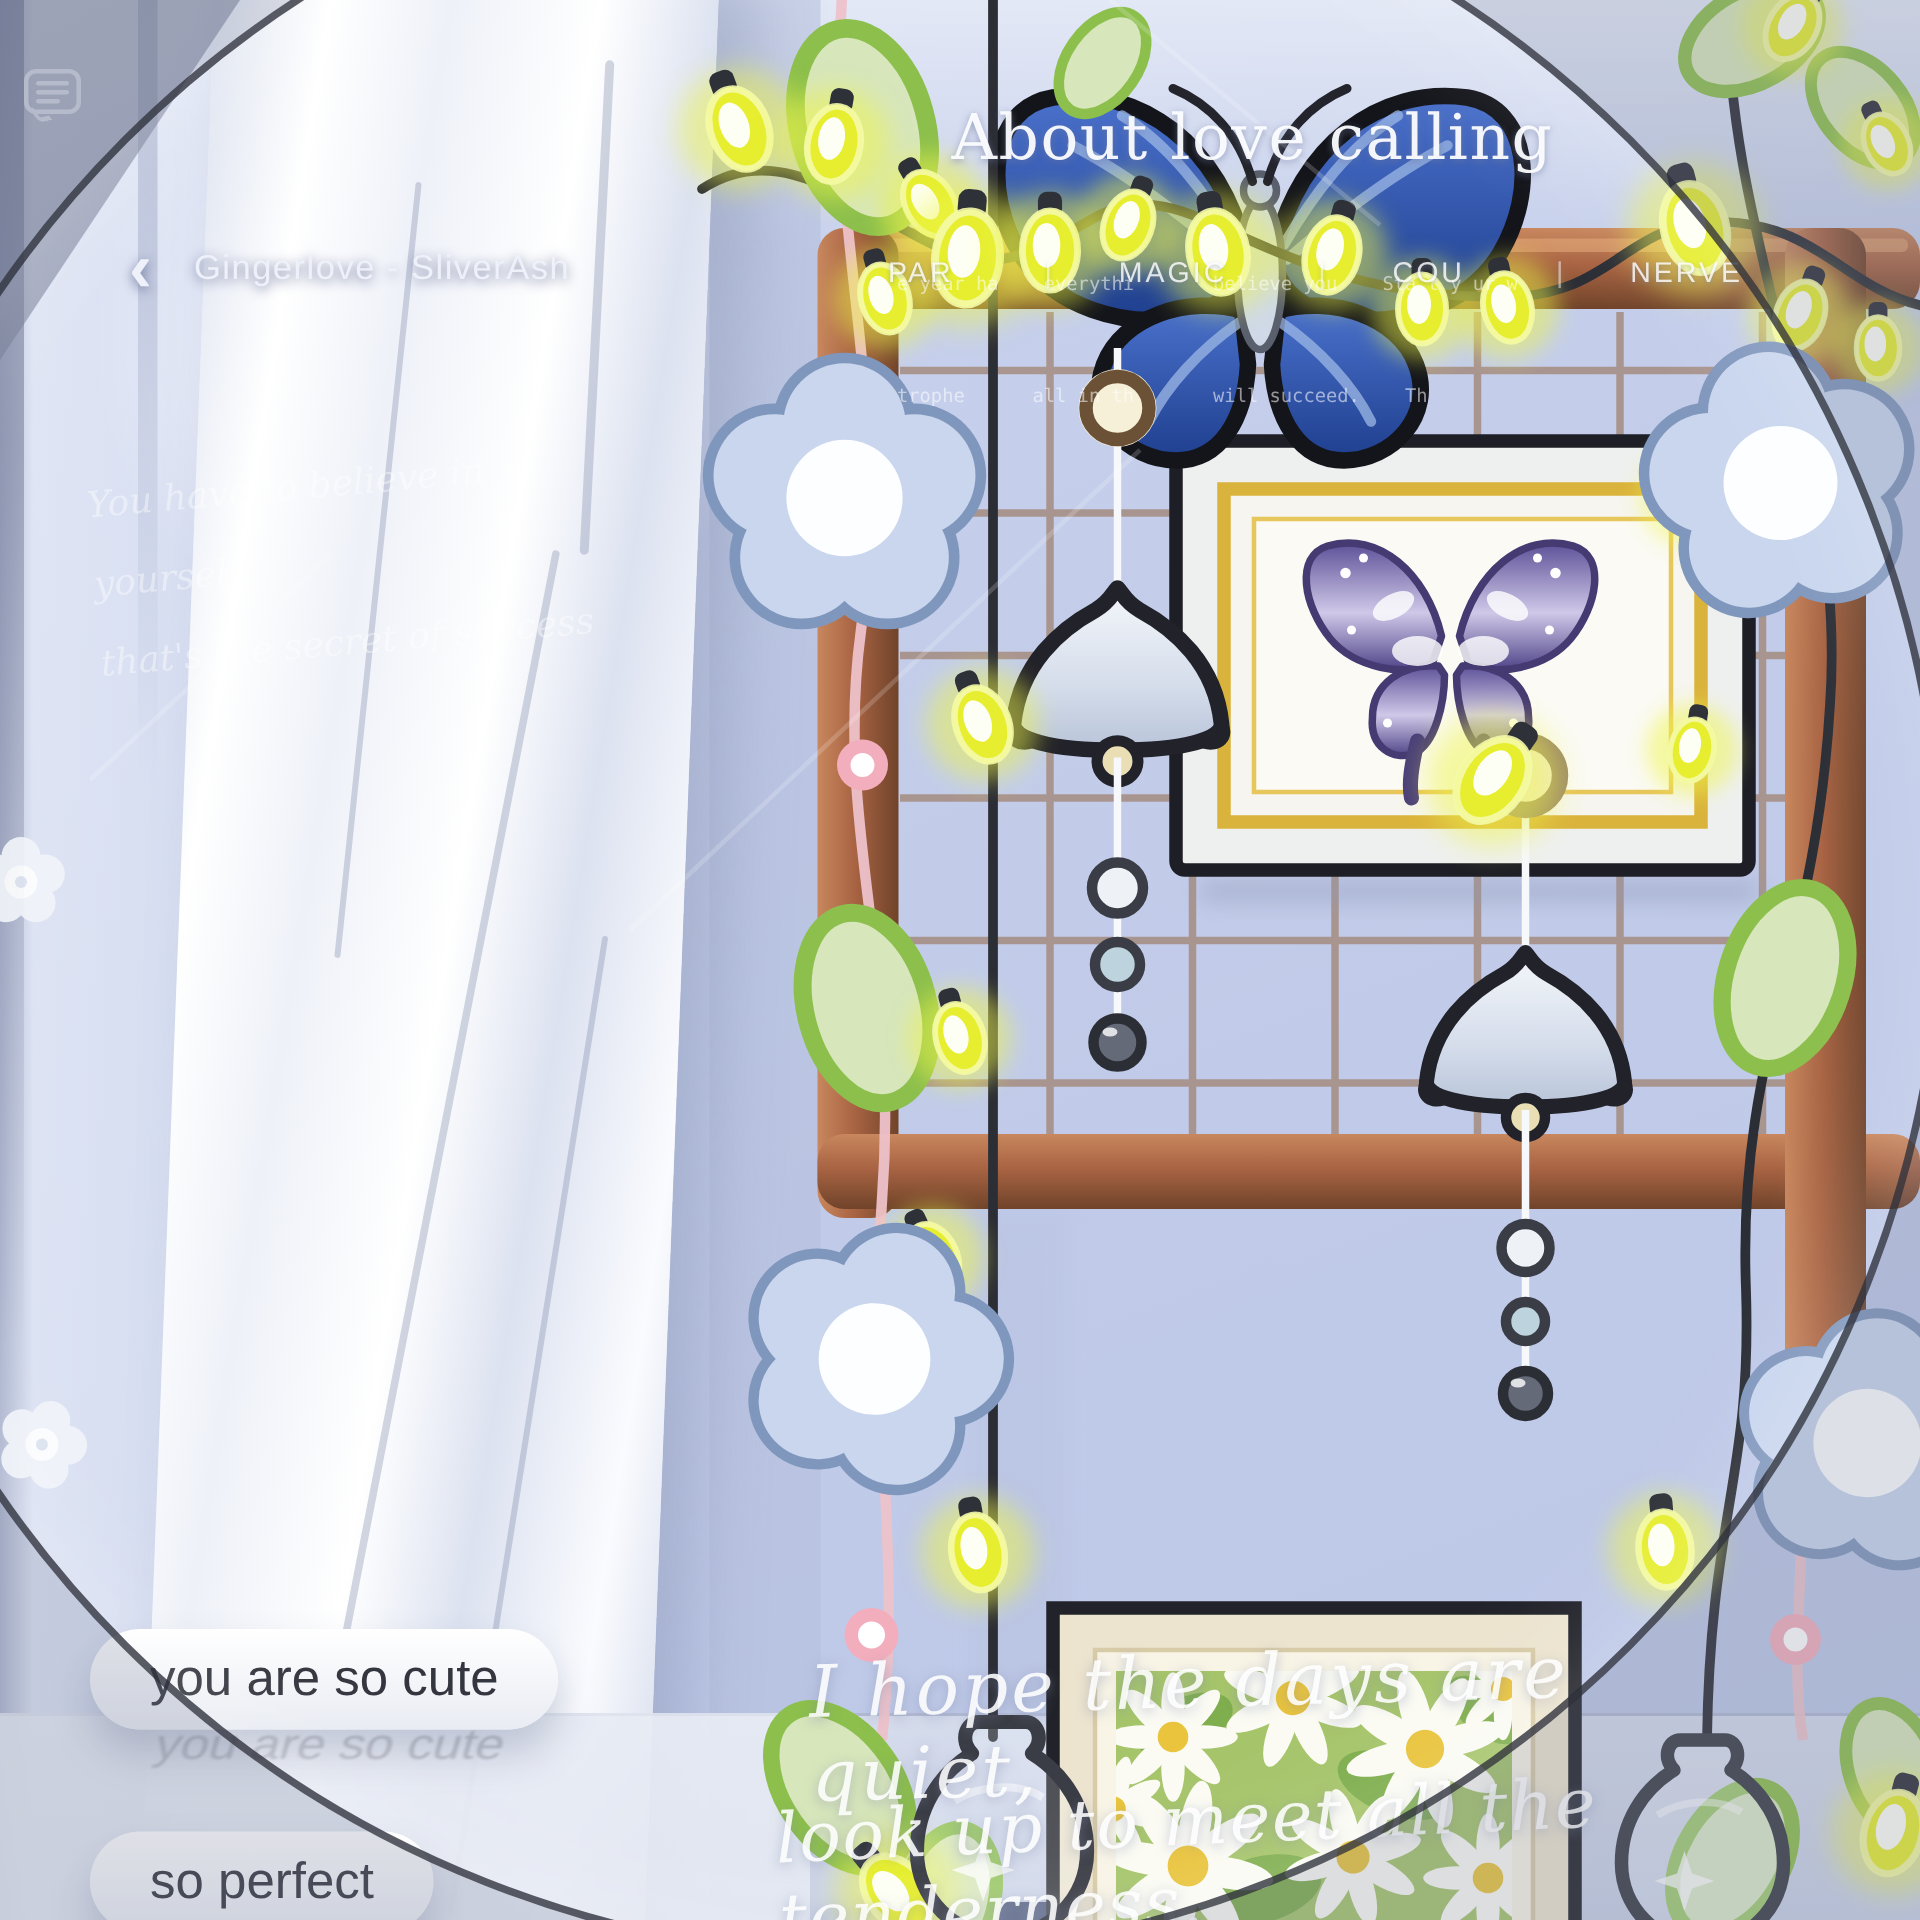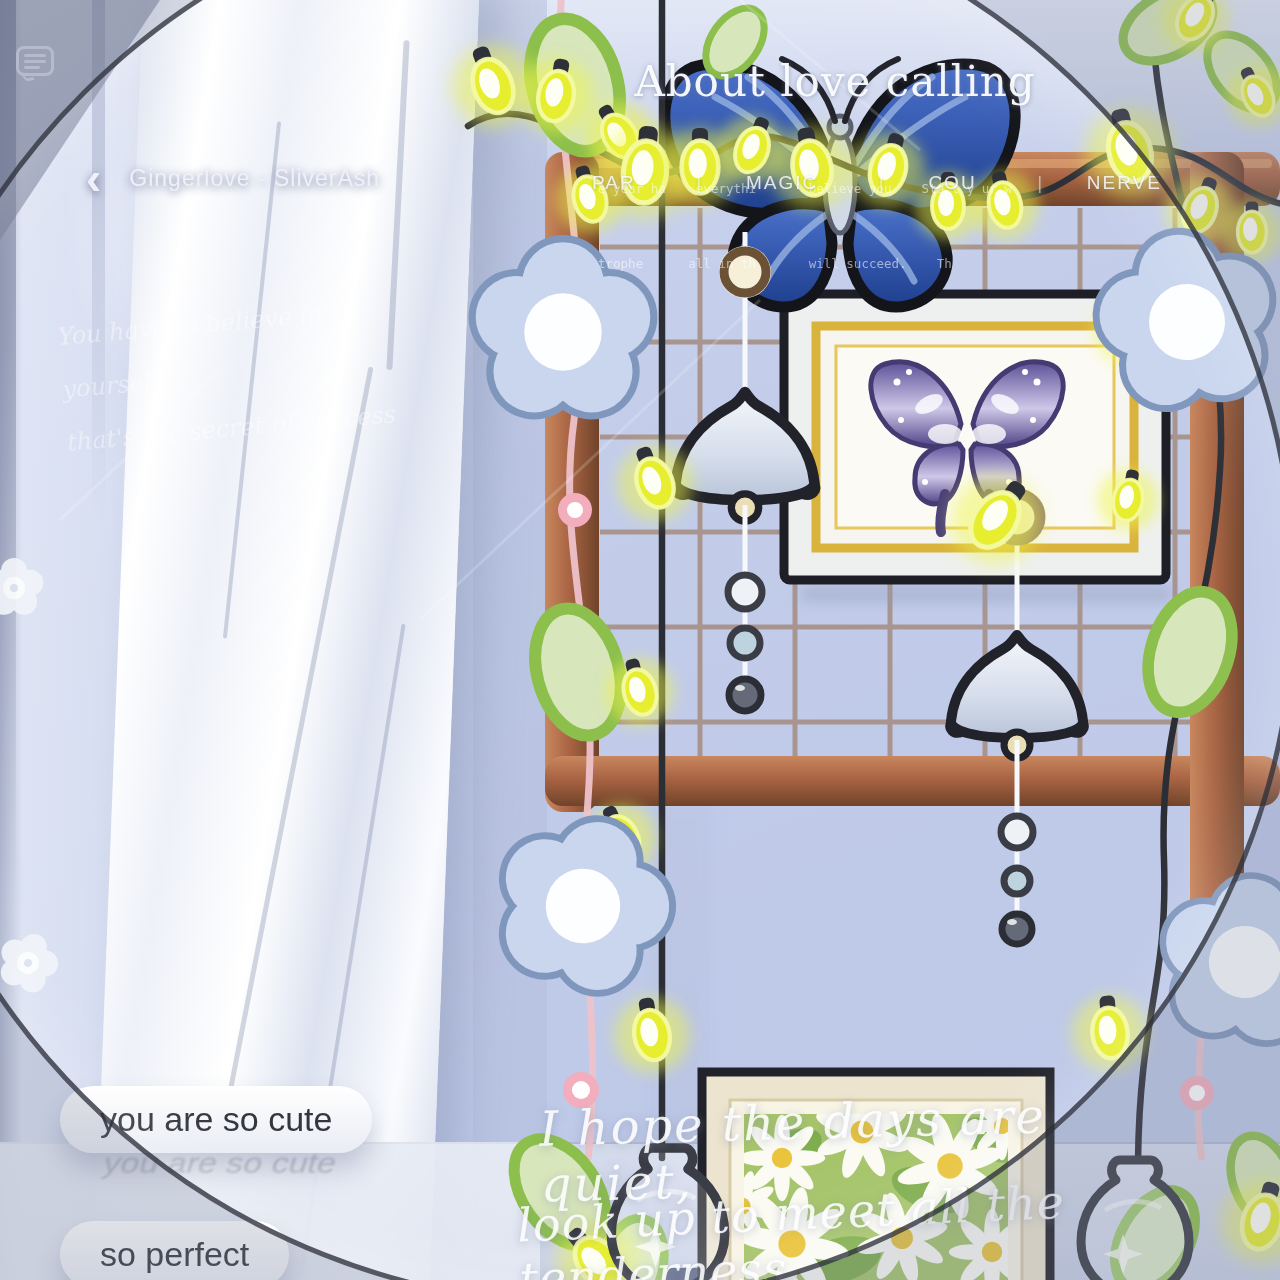--- a/index.html
+++ b/index.html
@@ -33,21 +33,21 @@
   .fold4{left:395px;top:40px;width:6px;height:330px;transform:rotate(3deg);}
   .sill{left:0;top:1142px;width:1280px;height:138px;
     background:linear-gradient(#dde2ee,#cdd4e6);border-top:2px solid #aeb6cc;opacity:.75;}
   .sill-left{left:0;top:1142px;width:540px;height:138px;background:#e9edf5;opacity:.75;}
   .navy-strip{left:634px;top:1268px;width:420px;height:12px;background:#3e4a70;}
   .wall-shade{left:648px;top:806px;width:64px;height:340px;background:#b9c3e2;opacity:.5;filter:blur(6px);}
   .corner-dark{left:0;top:0;width:240px;height:240px;
     clip-path:polygon(0 0,160px 0,0 240px);background:#6f7690;opacity:.55;}
 
   
-  .poster-title{left:595px;top:57px;width:480px;text-align:center;
+  .poster-title{left:595px;top:67px;width:480px;text-align:center;
     font-family:"DejaVu Serif",serif;font-size:42px;letter-spacing:1px;
     color:rgba(252,253,255,.95);text-shadow:0 1px 5px rgba(110,120,155,.6);z-index:20;}
   .poster-sub{left:598px;top:126px;width:500px;z-index:20;
     font-family:"DejaVu Sans Mono",monospace;font-size:12.5px;line-height:2;
     color:rgba(255,255,255,.55);white-space:pre;overflow:hidden;}
   .tabs{left:592px;top:172px;width:570px;display:flex;justify-content:space-between;align-items:flex-start;
     font-size:19px;letter-spacing:2px;color:rgba(255,255,255,.82);z-index:20;
     text-shadow:0 1px 3px rgba(110,120,155,.5);}
   .tabs .sep{opacity:.6;margin-right:-18px;}
   .chat-header{left:86px;top:156px;display:flex;align-items:center;gap:28px;z-index:30;}

